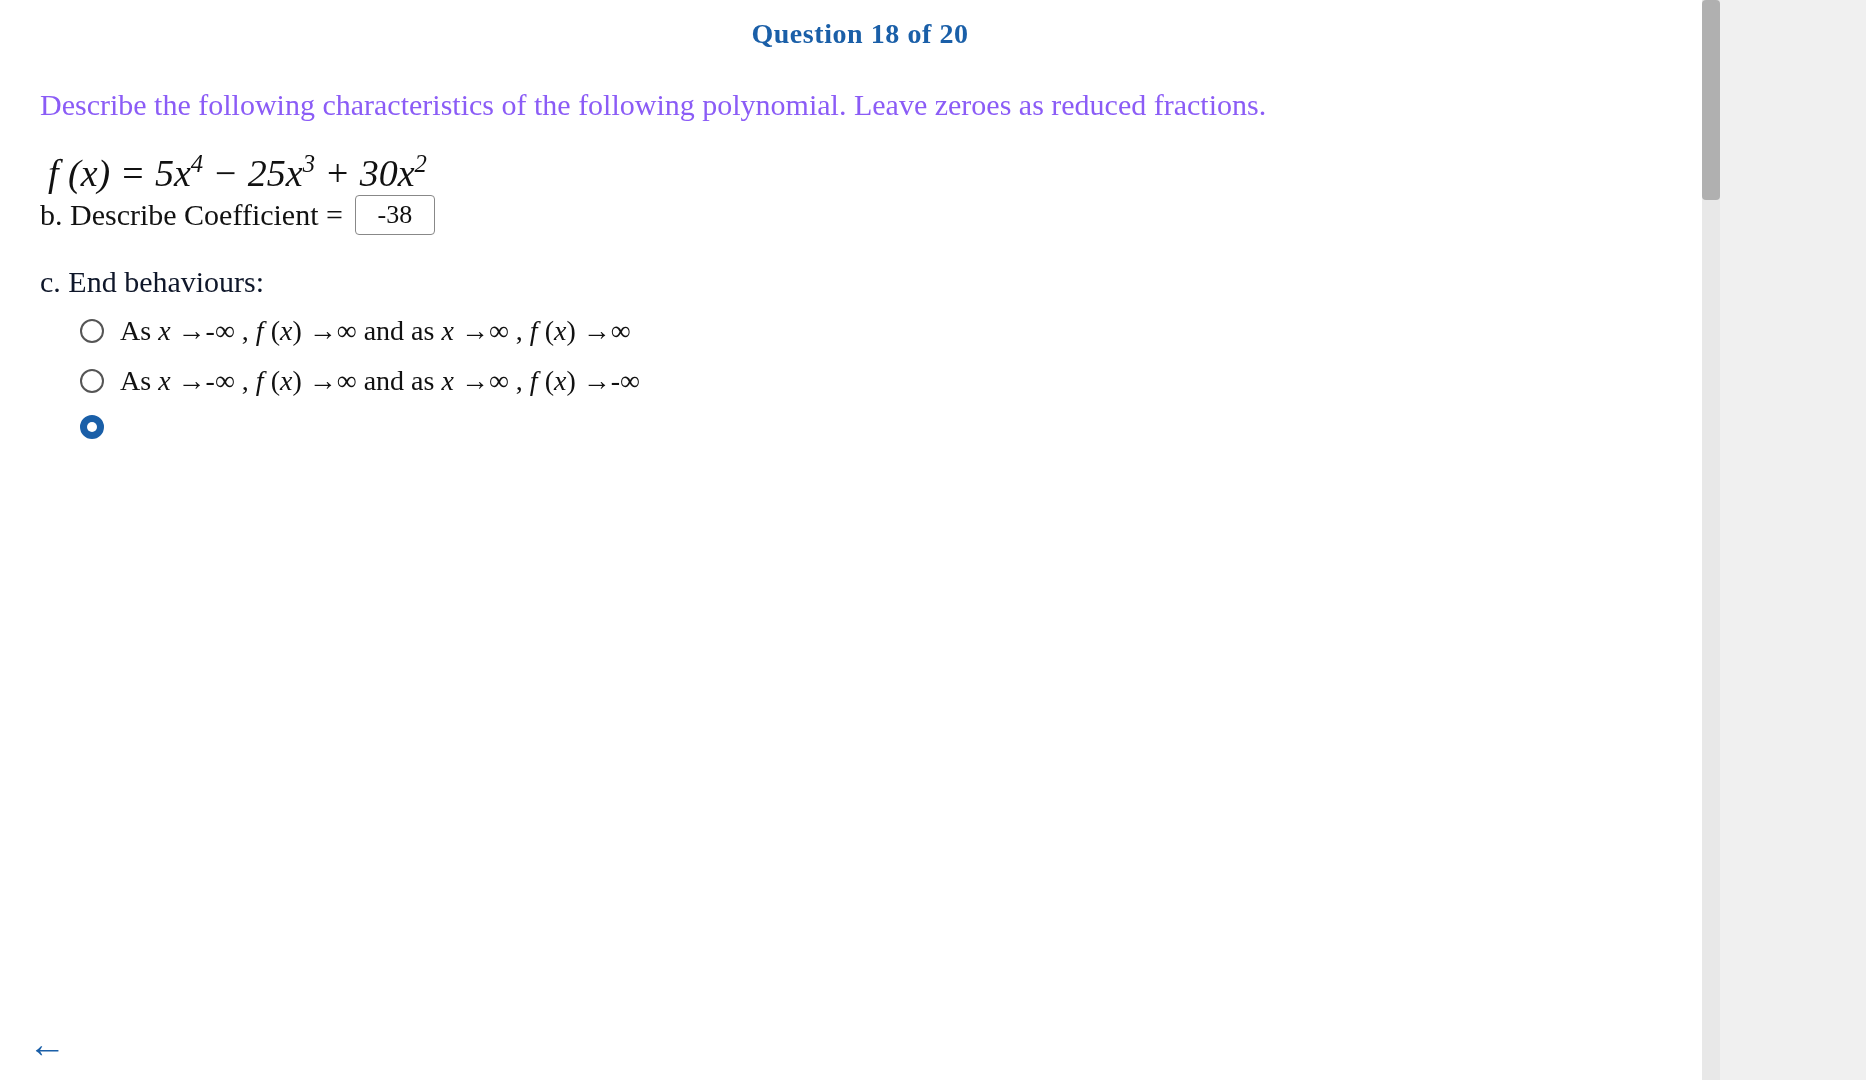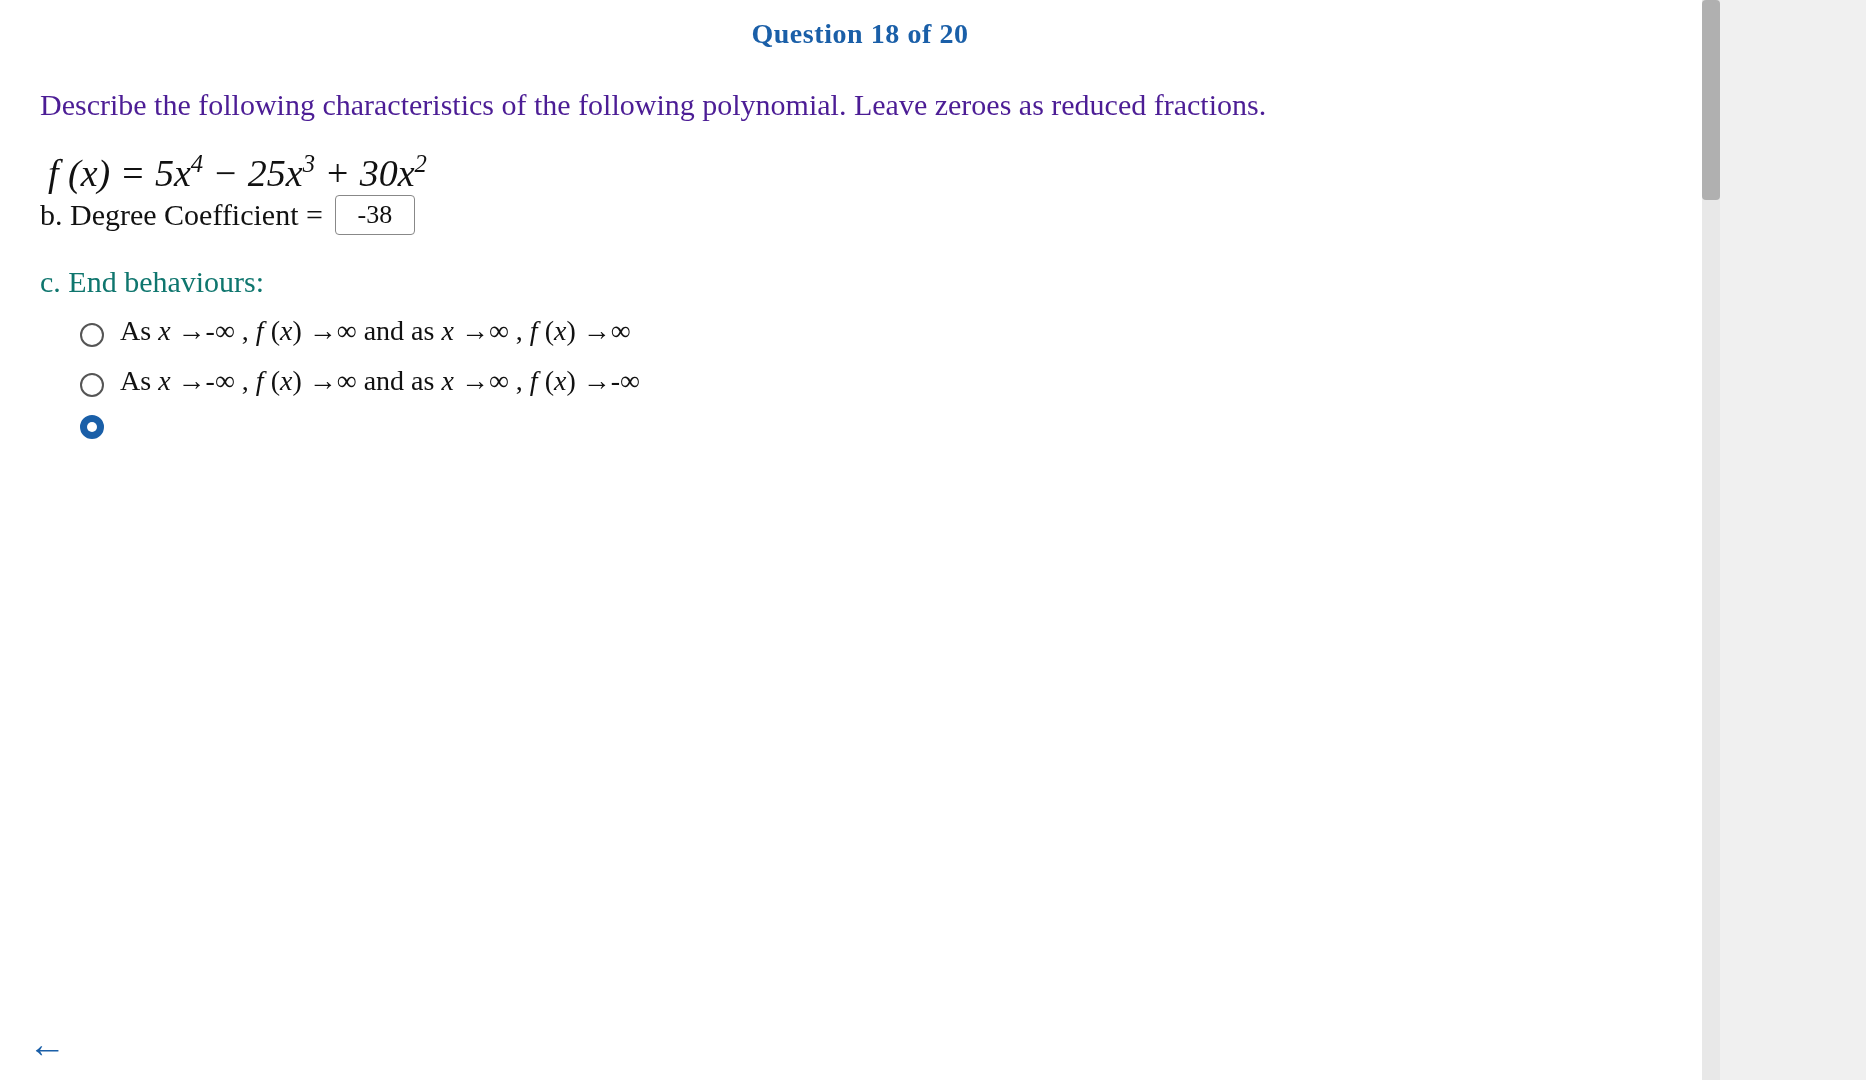--- a/index.html
+++ b/index.html
@@ -41,21 +41,21 @@
     }
 
     .content {
       padding: 24px 60px 30px 40px;
       flex: 1;
     }
 
     .question-description {
       font-size: 30px;
       font-weight: normal;
-      color: #4c1d95;
+      color: #8b5cf6;
       margin-bottom: 24px;
       line-height: 1.4;
       max-width: 1350px;
     }
 
     .polynomial {
       font-size: 38px;
       color: #111;
       margin-left: 8px;
       font-style: italic;
@@ -85,27 +85,27 @@
       font-size: 26px;
       min-width: 80px;
       text-align: center;
       background: #fff;
       color: #111;
       display: inline-block;
     }
 
     .end-behaviours-label {
       font-size: 30px;
-      color: #0f766e;
+      color: #0f172a;
       margin-bottom: 16px;
     }
 
     .radio-option {
       display: flex;
-      align-items: flex-end;
+      align-items: center;
       gap: 16px;
       margin-bottom: 18px;
       font-size: 28px;
       color: #111;
       margin-left: 40px;
     }
 
     .radio-circle {
       width: 24px;
       height: 24px;
@@ -183,21 +183,21 @@
 
     <div class="polynomial">
       <span class="func-name">
         <i>f</i> (<i>x</i>) = 5<i>x</i><sup>4</sup> − 25<i>x</i><sup>3</sup> + 30<i>x</i><sup>2</sup>
       </span>
     </div>
 
 
     <div class="part">
       <div class="part-label">
-        <span>b. Degree Coefficient =</span>
+        <span>b. Describe Coefficient =</span>
         <div class="input-box">-38</div>
       </div>
     </div>
 
     <div class="part">
       <div class="end-behaviours-label">c. End behaviours:</div>
 
       <div class="radio-option">
         <div class="radio-circle"></div>
         <span>

